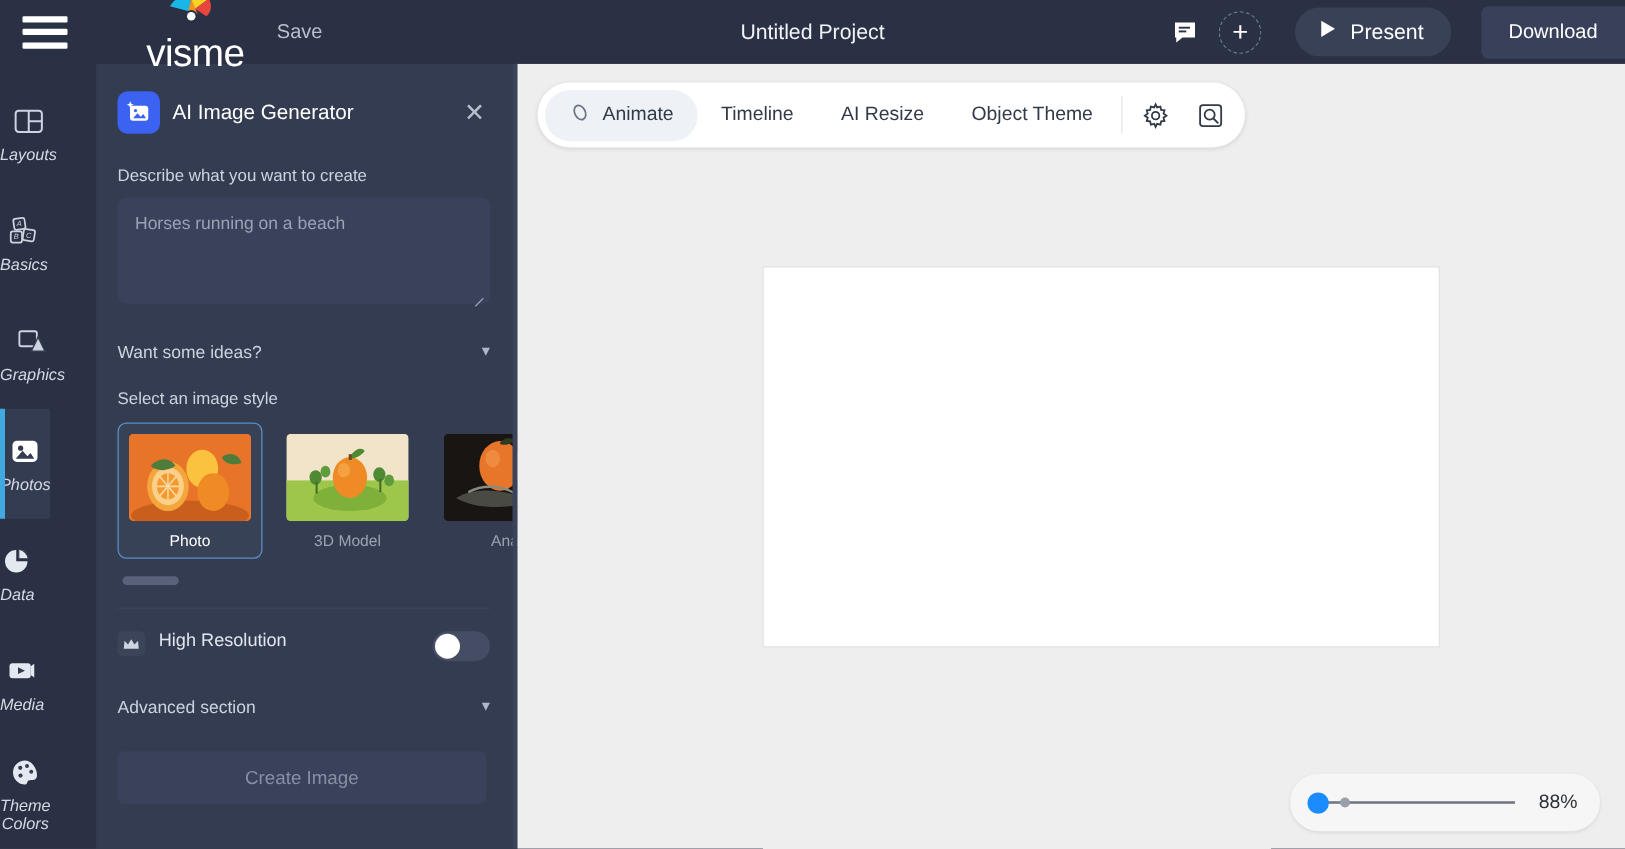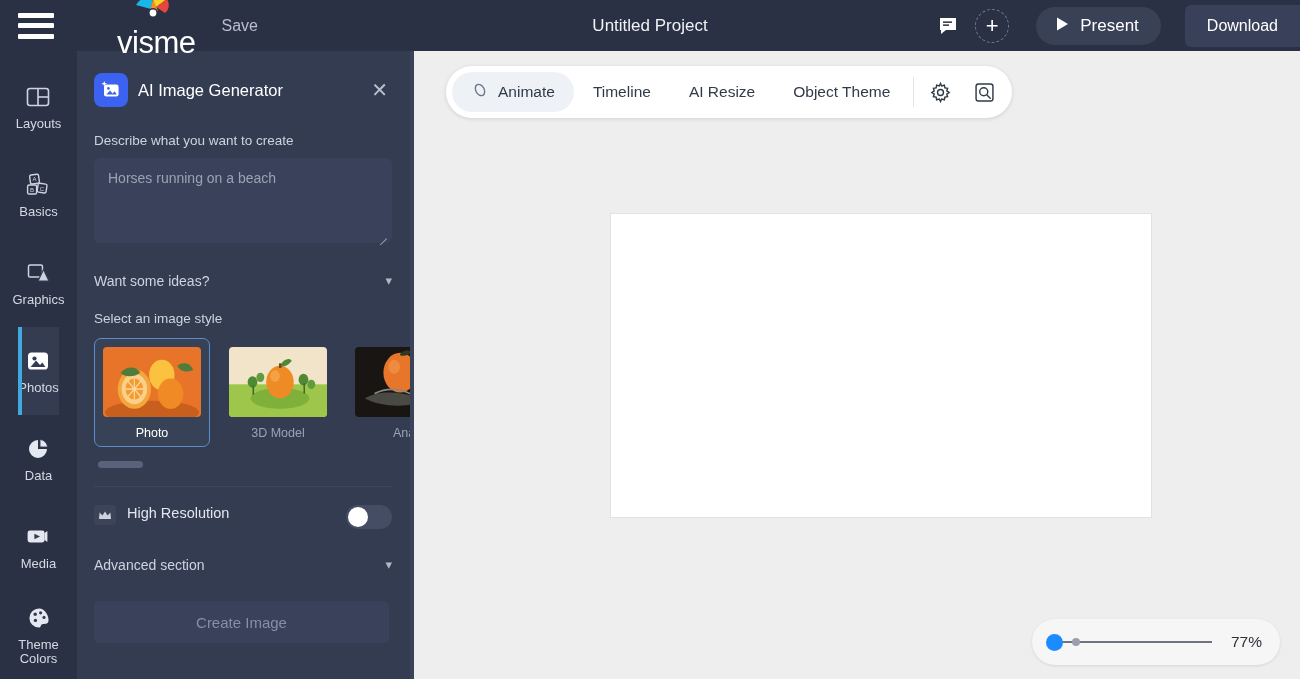--- a/index.html
+++ b/index.html
@@ -67,21 +67,21 @@
   .download-btn {
     background:#39415a; color:#fff; font-size: 16px;
     padding: 12px 22px; border-radius: 6px 0 0 6px;
     margin-left: 24px; margin-right: 0; cursor:pointer;
   }
 
   
   .rail {
     position:absolute; top:51px; left:0; width:77px; height:628px;
     background:#2b3144; padding-top: 12px;
-    display:flex; flex-direction:column; align-items:center;
+    display:flex; flex-direction:column; align-items:flex-start;font-style:italic;
   }
   .rail-item {
     position:relative; height: 88px;
     display:flex; flex-direction:column; align-items:center; justify-content:center;
     gap: 6px; cursor:pointer; color:#cdd3df;
   }
   .rail-item.active { background:#343c52; }
   .rail-item.active:before {
     content:""; position:absolute; left:0; top:0; bottom:0; width:4px; background:#3fa9e0;
   }
@@ -168,21 +168,21 @@
     position:absolute; top:51px; left:410px; width:4px; height:628px;
     background:#3a435a;
   }
 
   
   .workspace {
     position:absolute; top:51px; left:414px; right:0; bottom:0;
     background:#eeeeee;
   }
   .toolbar {
-    position:absolute; top:15px; left:32px;
+    position:absolute; top:15px; left:16px;
     height: 52px; background:#fff; border-radius: 26px;
     display:flex; align-items:center; padding: 0 6px;
     box-shadow: 0 1px 4px rgba(0,0,0,0.12);
   }
   .tab {
     display:flex; align-items:center; gap: 9px;
     padding: 9px 19px; border-radius: 20px; cursor:pointer;
     color:#313a47; font-size: 15.5px;
   }
   .tab.active { background:#eef2f7; }
@@ -500,16 +500,16 @@
     </div>
 
     <div class="slide"></div>
 
     <div class="zoom-bar">
       <div class="zoom-track">
         <div class="zoom-line"></div>
         <div class="zoom-handle"></div>
         <div class="zoom-dot"></div>
       </div>
-      <div class="zoom-val">77%</div>
+      <div class="zoom-val">88%</div>
     </div>
   </div>
 </div>
 
 </body></html>

